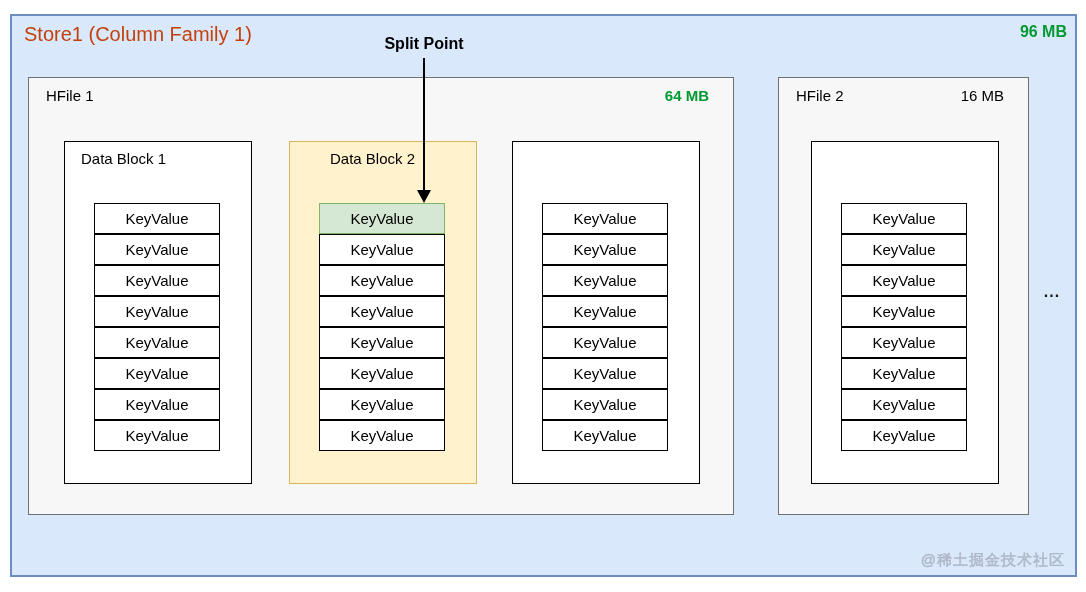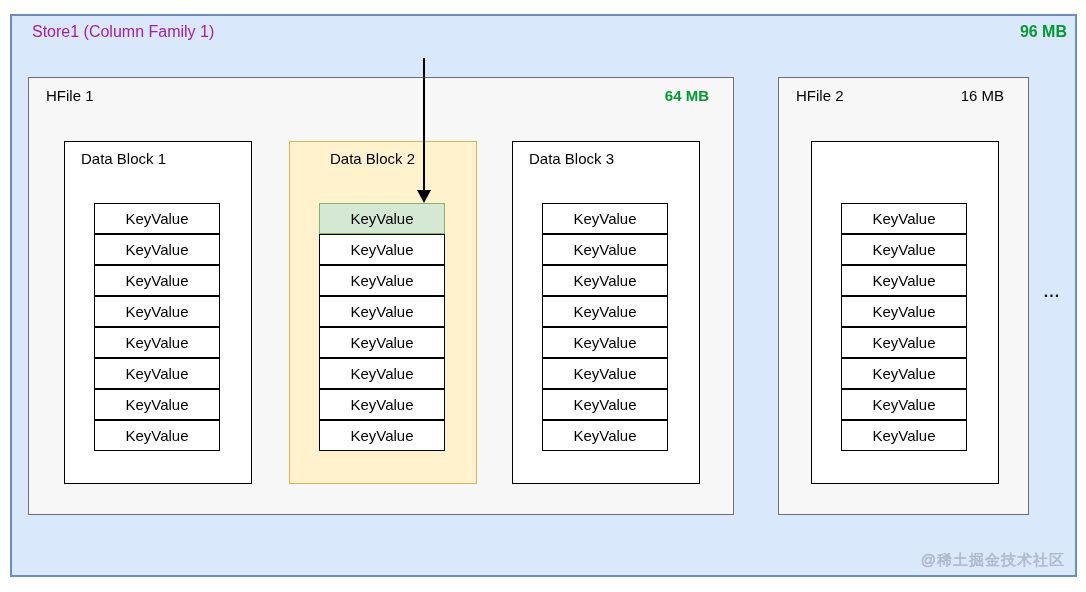--- a/index.html
+++ b/index.html
@@ -18,23 +18,22 @@
   .store {
     position: absolute;
     left: 10px; top: 14px;
     width: 1067px; height: 563px;
     background: #DAE8FC;
     border: 2px solid #6C8EBF;
   }
   .store-title {
     position: absolute;
     left: 12px; top: 7px;
-    font-size: 16px;
-    color: #a21caf;
-    margin-left: 8px;
+    font-size: 20px;
+    color: #c2410c;
   }
   .store-size {
     position: absolute;
     right: 8px; top: 7px;
     font-size: 16px;
     font-weight: bold;
     color: #009933;
   }
   .watermark {
     position: absolute;
@@ -178,21 +177,20 @@
           <div class="cell">KeyValue</div>
           <div class="cell">KeyValue</div>
           <div class="cell">KeyValue</div>
           <div class="cell">KeyValue</div>
           <div class="cell">KeyValue</div>
           <div class="cell">KeyValue</div>
         </div>
     </div>
 
     <div class="block b3">
-      <div class="block-title">Data Block 3</div>
       <div class="cells">
           <div class="cell">KeyValue</div>
           <div class="cell">KeyValue</div>
           <div class="cell">KeyValue</div>
           <div class="cell">KeyValue</div>
           <div class="cell">KeyValue</div>
           <div class="cell">KeyValue</div>
           <div class="cell">KeyValue</div>
           <div class="cell">KeyValue</div>
         </div>
@@ -212,18 +210,19 @@
           <div class="cell">KeyValue</div>
           <div class="cell">KeyValue</div>
           <div class="cell">KeyValue</div>
           <div class="cell">KeyValue</div>
           <div class="cell">KeyValue</div>
           <div class="cell">KeyValue</div>
         </div>
     </div>
   </div>
 
+  <div class="split-label">Split Point</div>
   <div class="arrow-line"></div>
   <div class="arrow-head"></div>
 
   <div class="ellipsis">...</div>
 
 </div>
 
 </body></html>

